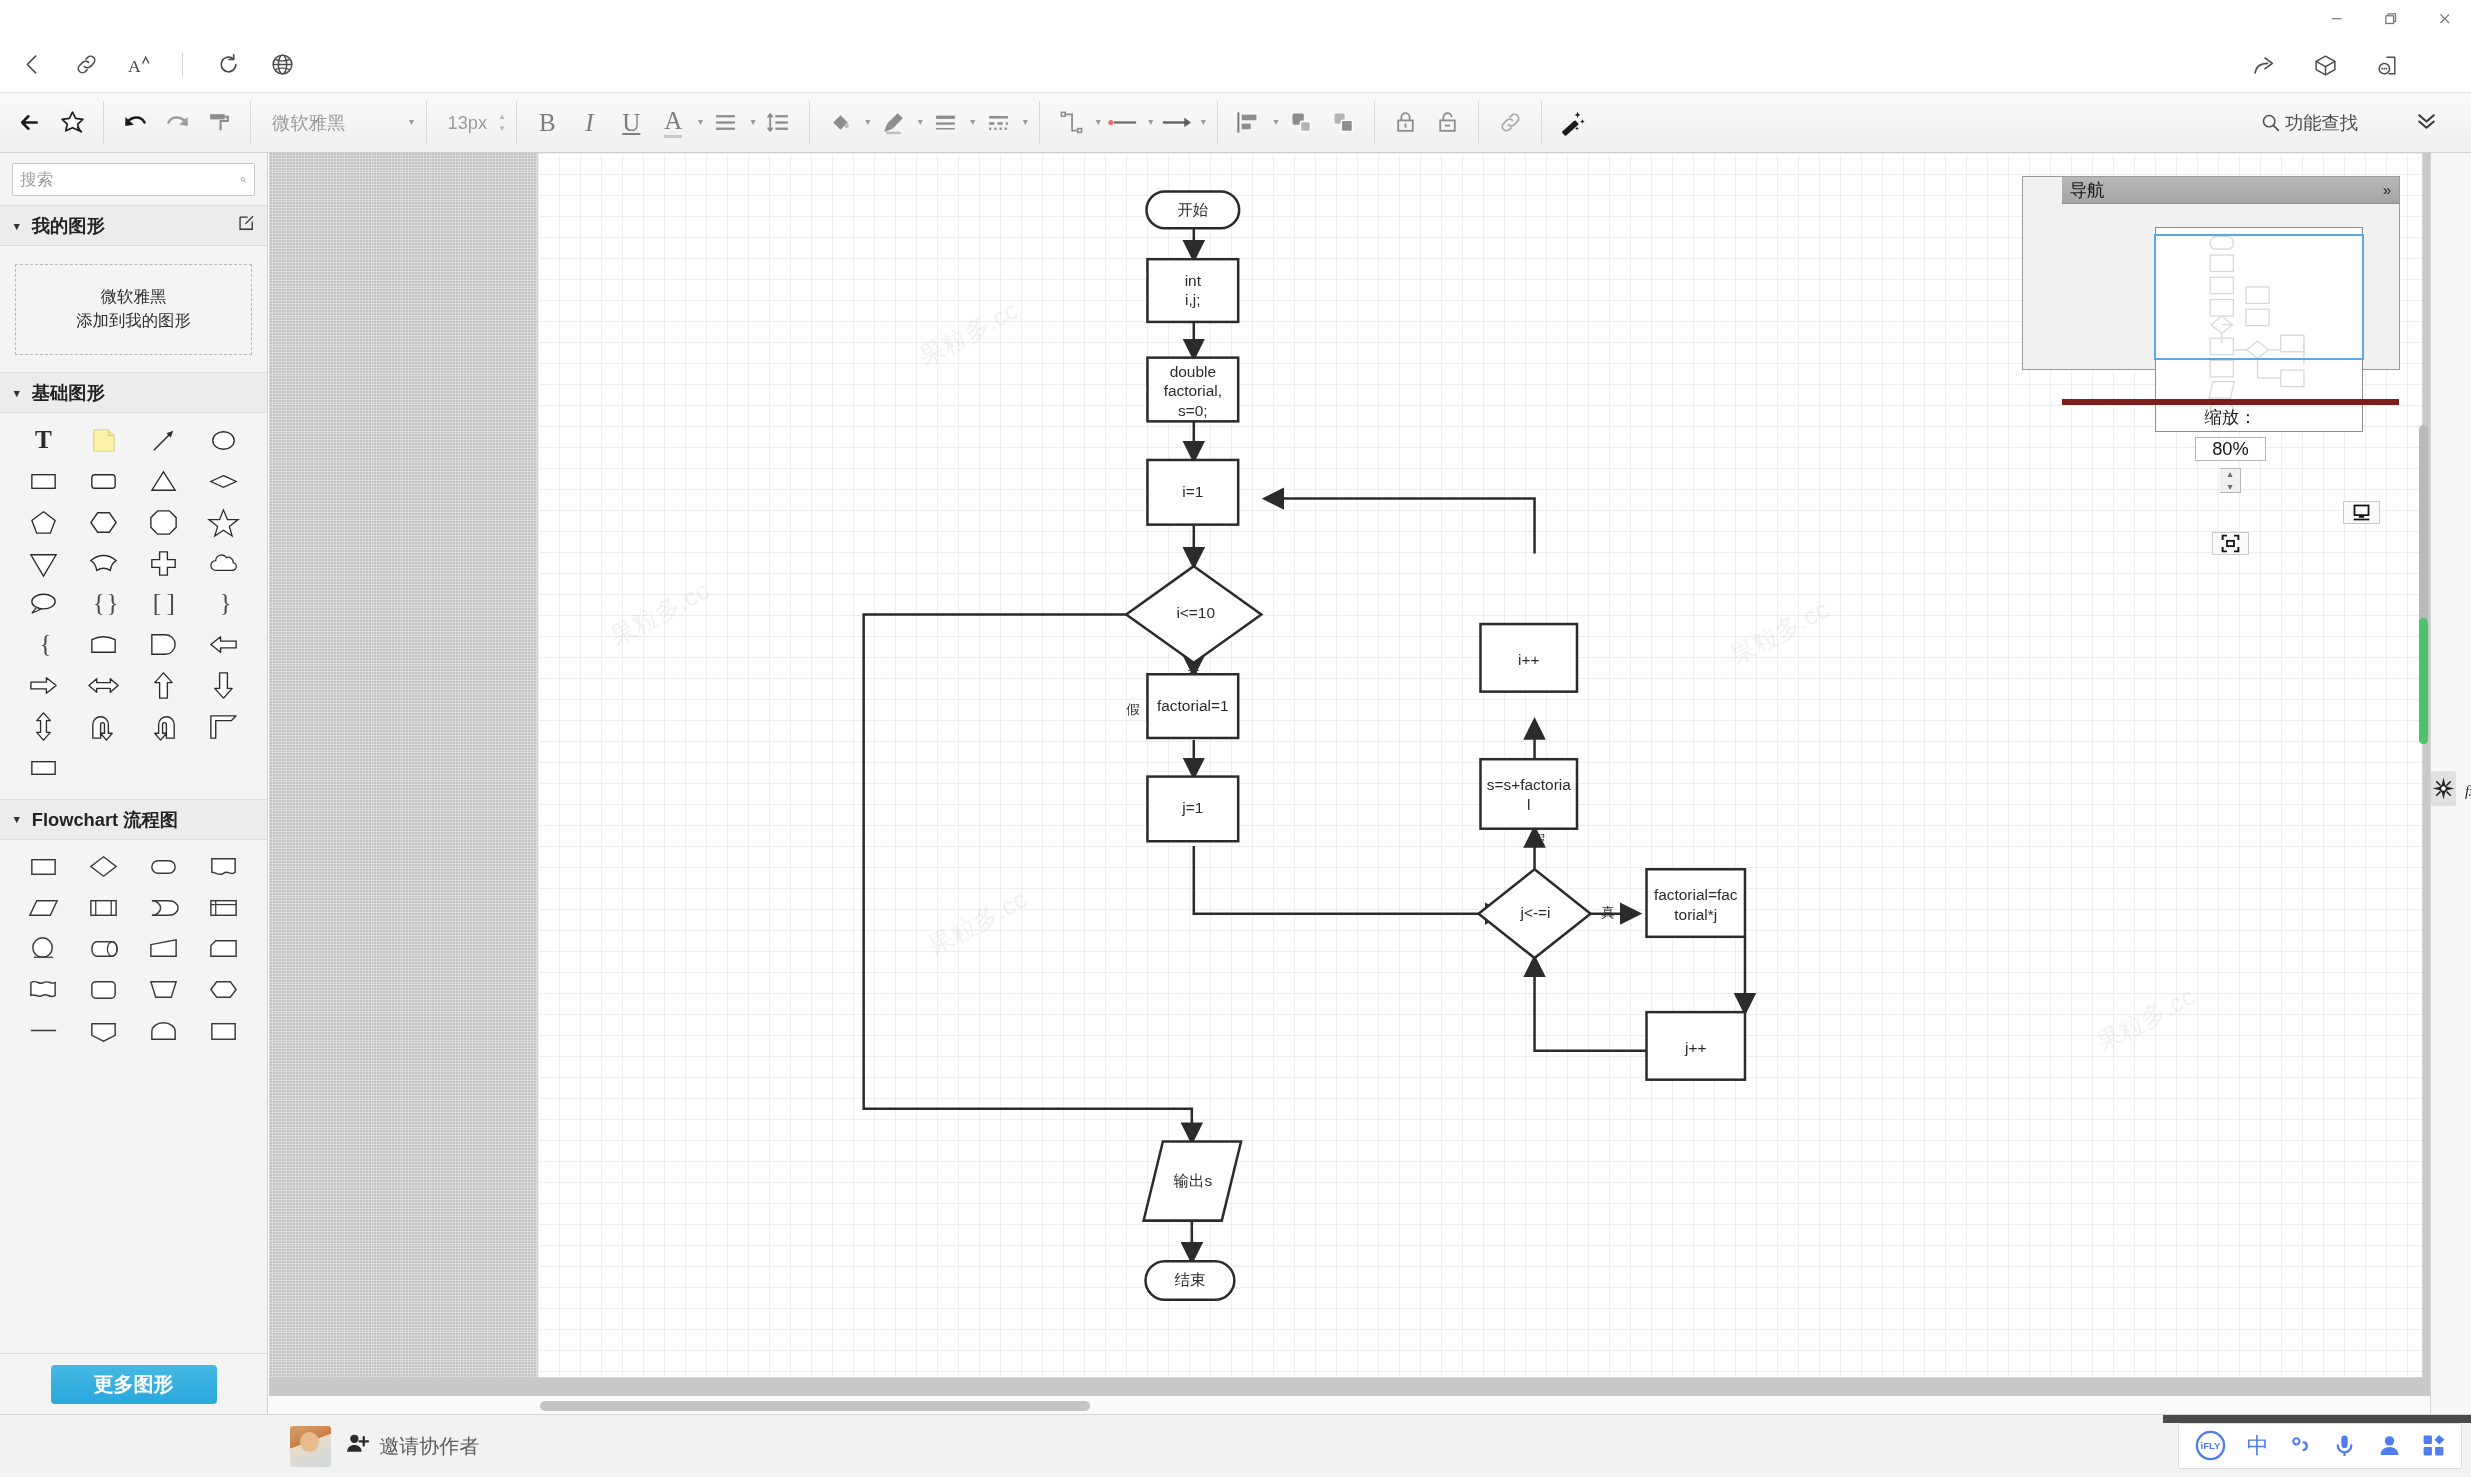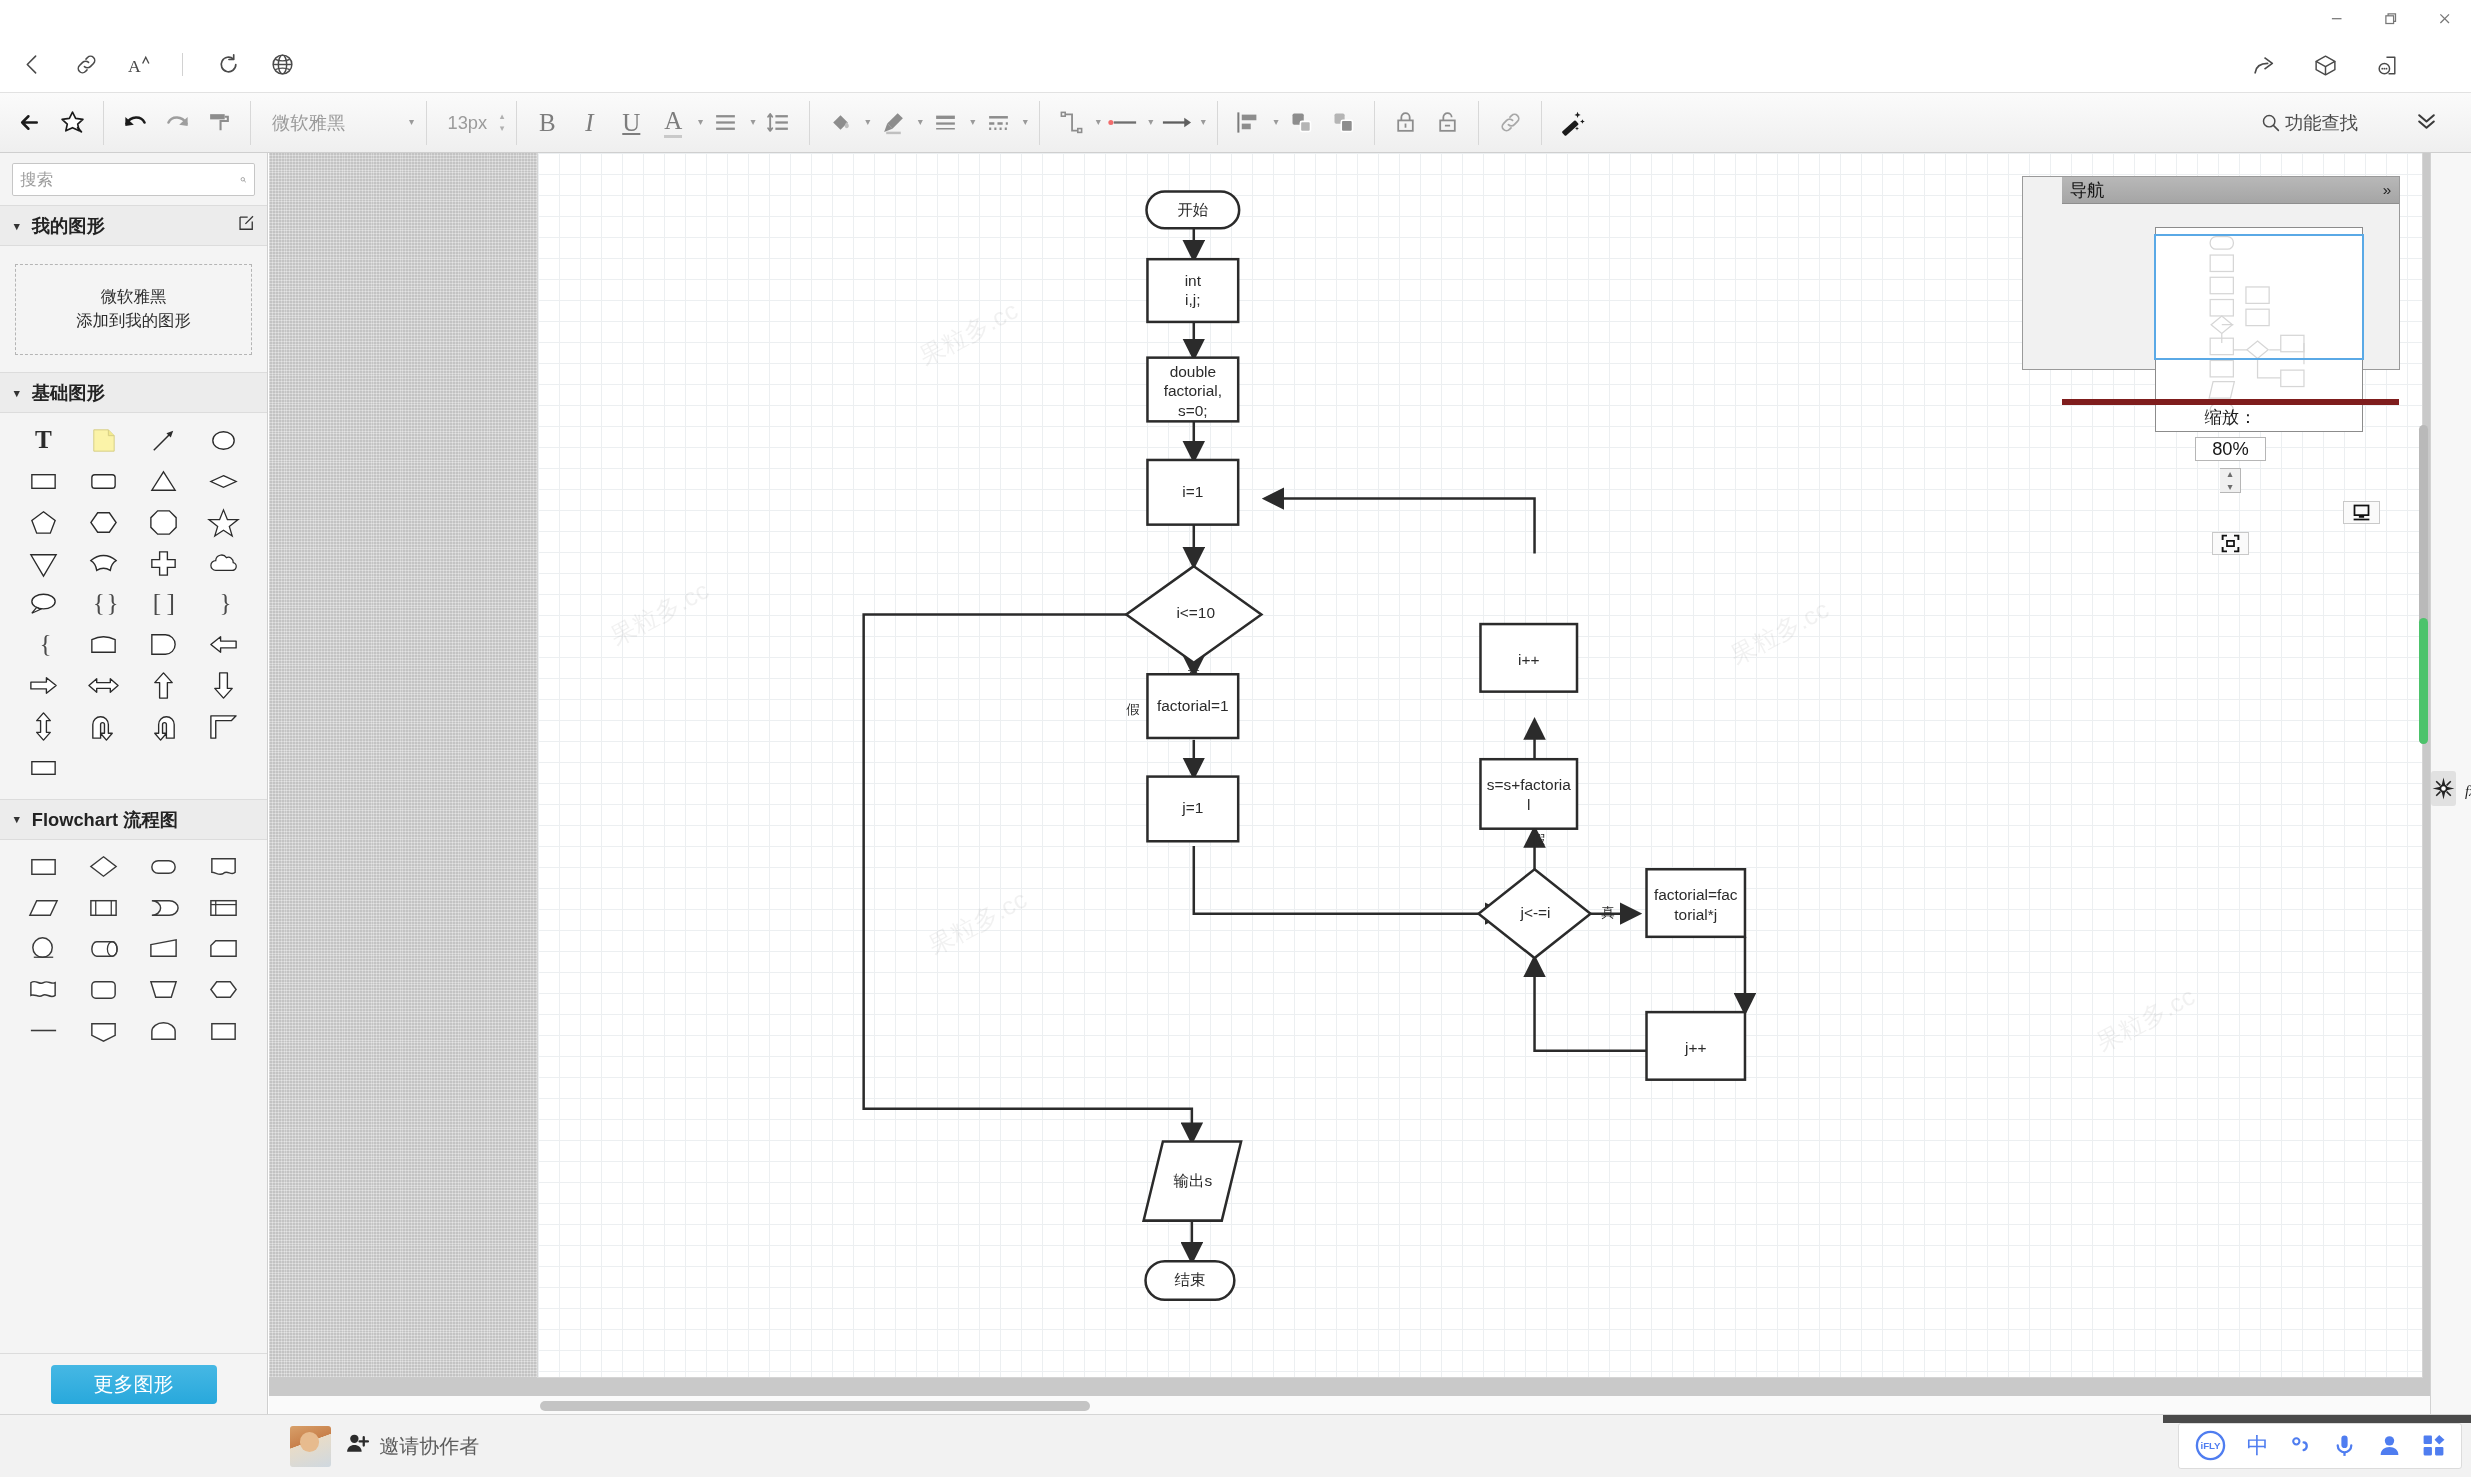--- a/index.html
+++ b/index.html
@@ -106,21 +106,21 @@
   }
   .shape-cell svg { display: block; }
   .more-btn-wrap {
     height: 62px; display: flex; align-items: center; justify-content: center;
     background: #f4f4f4; border-top: 1px solid #dcdcdc;
   }
   .more-btn {
     width: 166px; height: 39px; border: 0; border-radius: 3.9px;
     background: linear-gradient(#46b8e4, #28a8dc);
     color: #fff; font-size: 20px; font-family: "Liberation Sans", sans-serif;
-    font-weight: normal; cursor: pointer;
+    font-weight: bold; cursor: pointer;
   }
 
   
   .canvas-outer {
     position: absolute; left: 269px; top: 153px; width: 2202px; height: 1262px;
     background: #c9c9c9; overflow: hidden;
   }
   .paper {
     position: absolute; left: 269px; top: 0; width: 1884px; height: 1224px;
     background-color: #ffffff;

